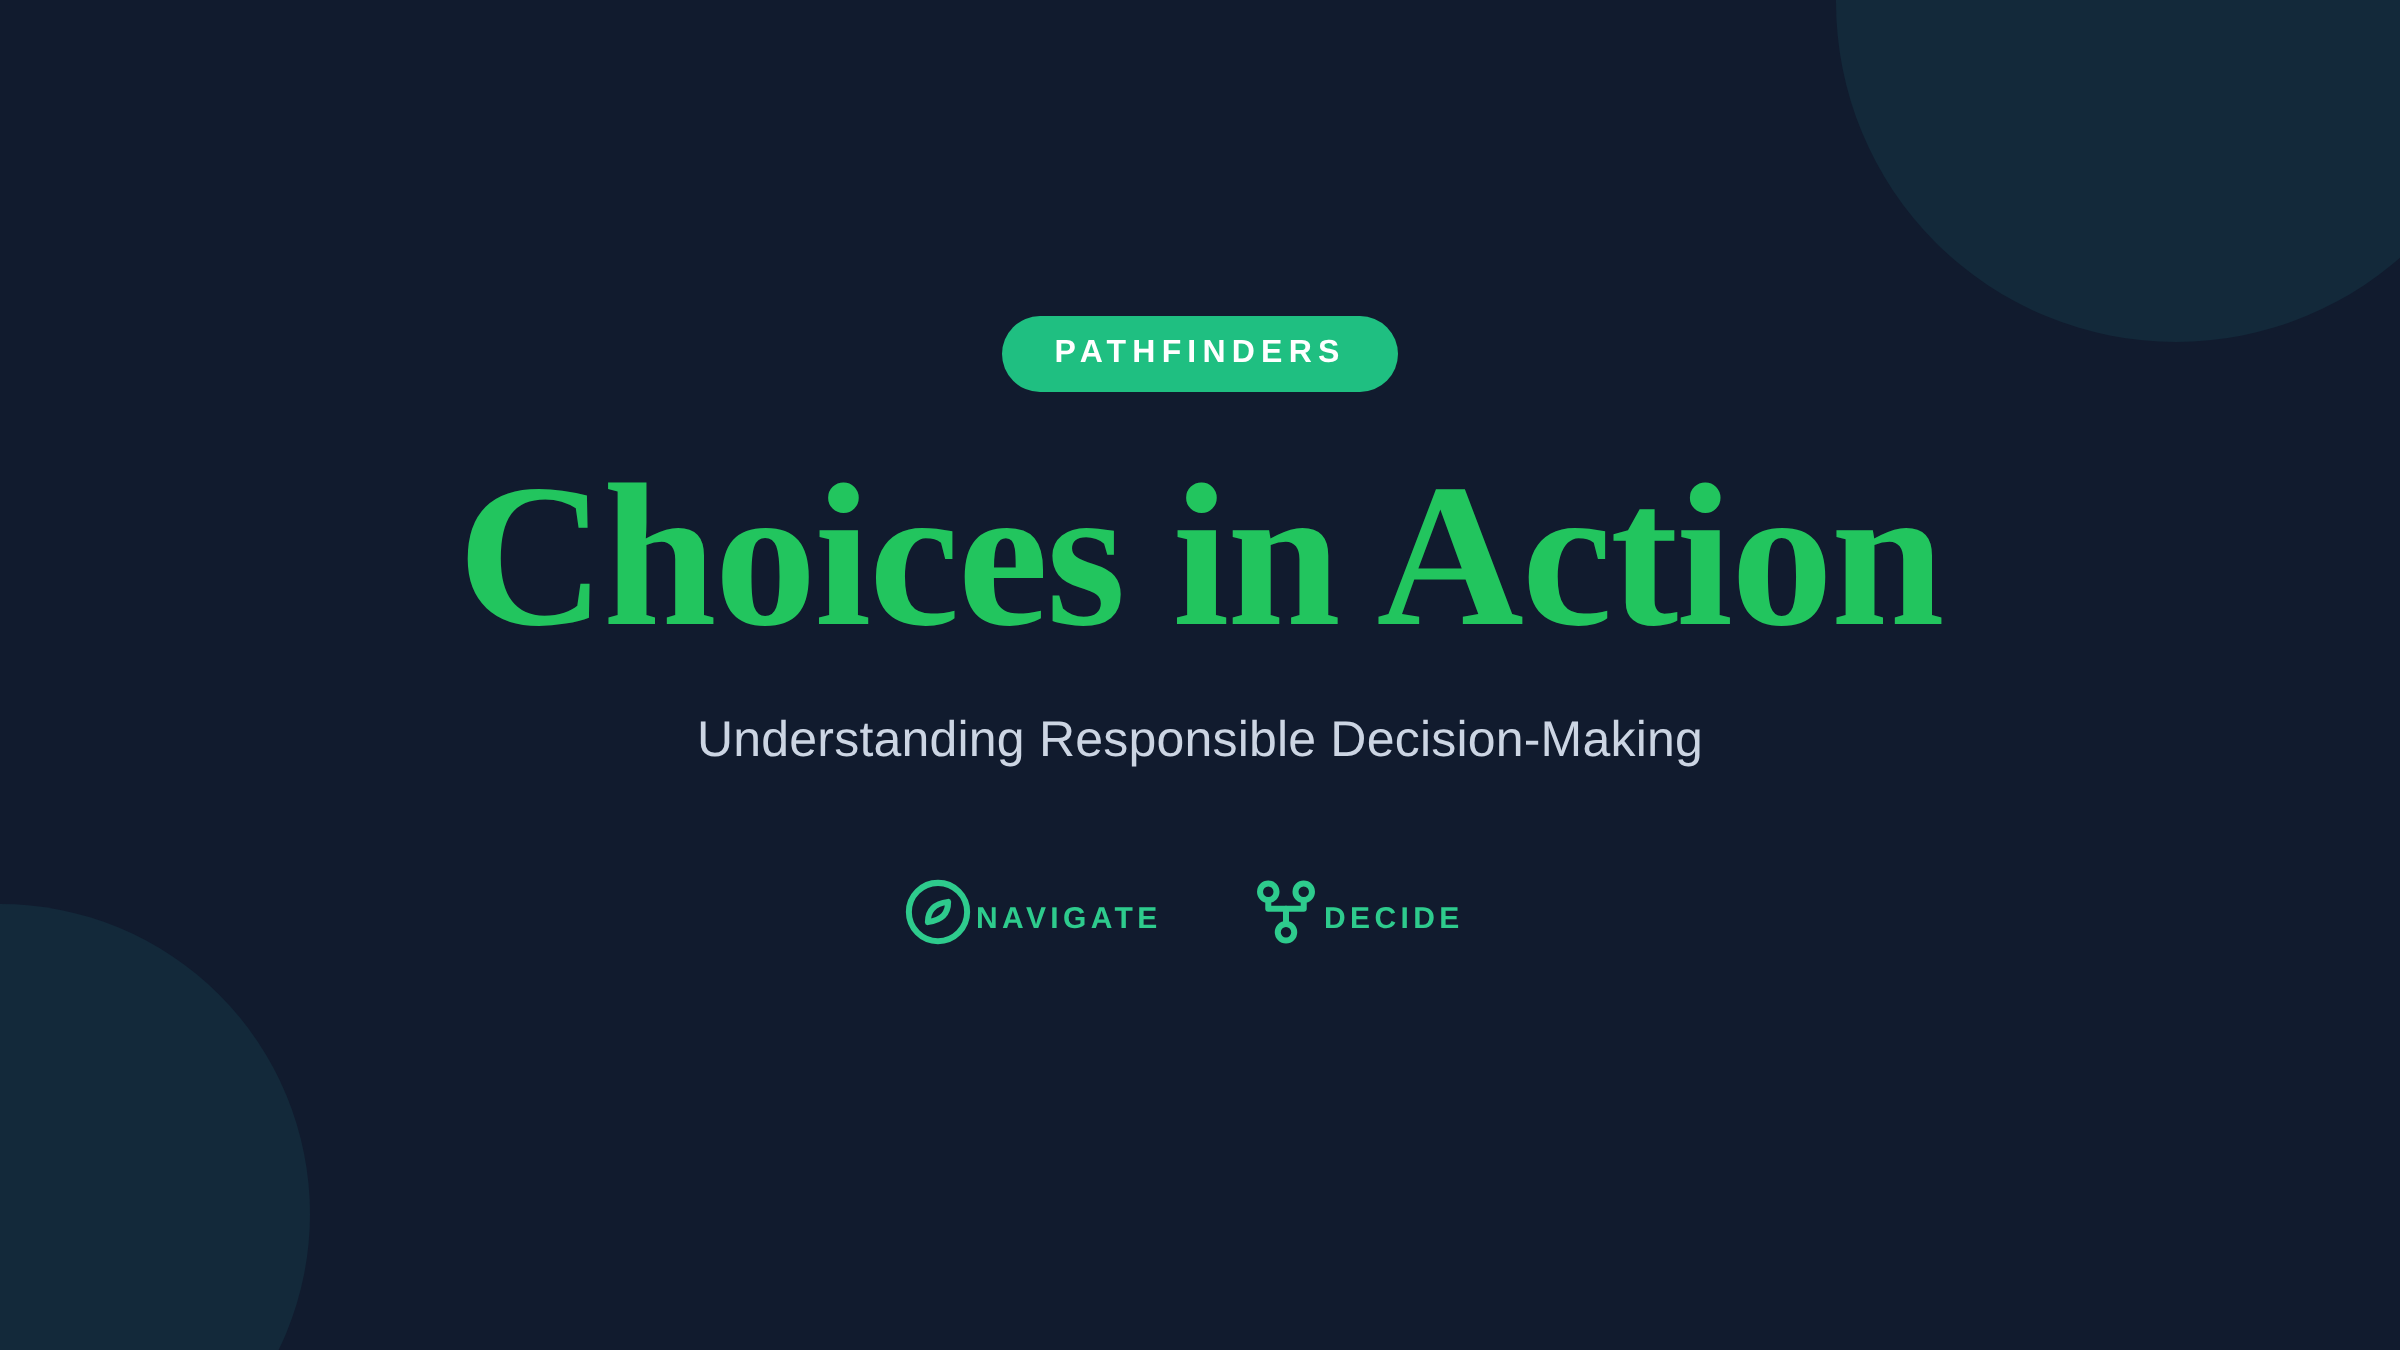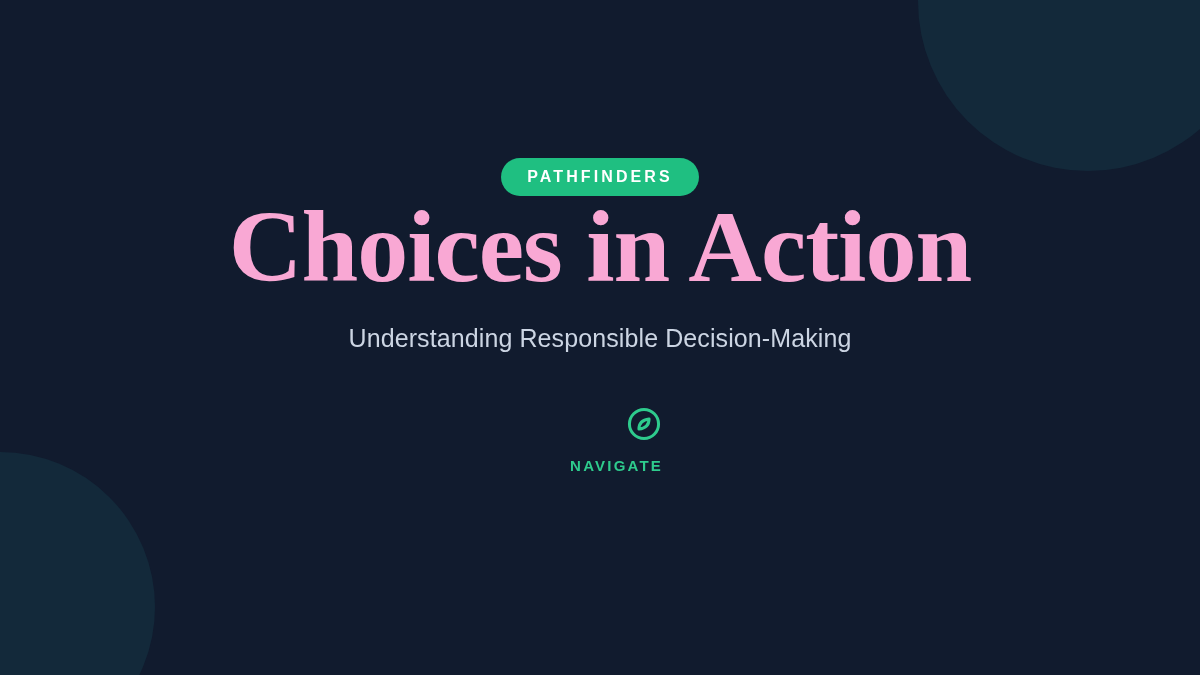--- a/index.html
+++ b/index.html
@@ -63,25 +63,26 @@
     background:#1fbf81;
     color:#ffffff;
     font-size:16px;
     font-weight:bold;
     letter-spacing:3.1px;
     line-height:1;
     white-space:nowrap;
   }
 
   .title {
+    margin-top:32px;
     font-family:"Liberation Serif", "DejaVu Serif", serif;
     font-weight:bold;
     font-size:102px;
     line-height:1;
-    color:#f9a8d4;
+    color:#22c55e;
     letter-spacing:-1px;
     white-space:nowrap;
     text-align:center;
   }
 
   .subtitle {
     margin-top:26px;
     font-size:25px;
     font-weight:normal;
     color:#ccd5e3;
@@ -94,22 +95,22 @@
   .pillars {
     margin-top:52px;
     display:flex;
     align-items:flex-start;
     justify-content:center;
     gap:48px;
   }
 
   .pillar {
     display:flex;
-    flex-direction:column;
-    align-items:flex-end;
+    flex-direction:row;
+    align-items:flex-start;
     width:126px;
   }
 
   .pillar-icon {
     width:38px;
     height:38px;
     display:block;
   }
   .pillar-icon svg { display:block; width:38px; height:38px; }
 
@@ -146,16 +147,28 @@
     <div class="pillar">
       <span class="pillar-icon">
         <svg viewBox="0 0 24 24" fill="none" stroke="#2ecb8d" stroke-width="1.9" stroke-linecap="round" stroke-linejoin="round">
           <circle cx="12" cy="12" r="9.2"></circle>
           <path d="M15.2 8.8 C15.2 12.2 13.6 14.6 8.8 15.2 C8.8 11.8 10.4 9.4 15.2 8.8 Z"></path>
         </svg>
       </span>
       <span class="pillar-label">NAVIGATE</span>
     </div>
 
+    <div class="pillar">
+      <span class="pillar-icon">
+        <svg viewBox="0 0 24 24" fill="none" stroke="#2ecb8d" stroke-width="1.9" stroke-linecap="round" stroke-linejoin="round">
+          <circle cx="6.4" cy="5.6" r="2.6"></circle>
+          <circle cx="17.6" cy="5.6" r="2.6"></circle>
+          <circle cx="12" cy="18.4" r="2.6"></circle>
+          <path d="M6.4 8.2 V11 H17.6 V8.2"></path>
+          <path d="M12 11 V15.8"></path>
+        </svg>
+      </span>
+      <span class="pillar-label">DECIDE</span>
+    </div>
 
 
   </div>
 </div>
 
 </body></html>

